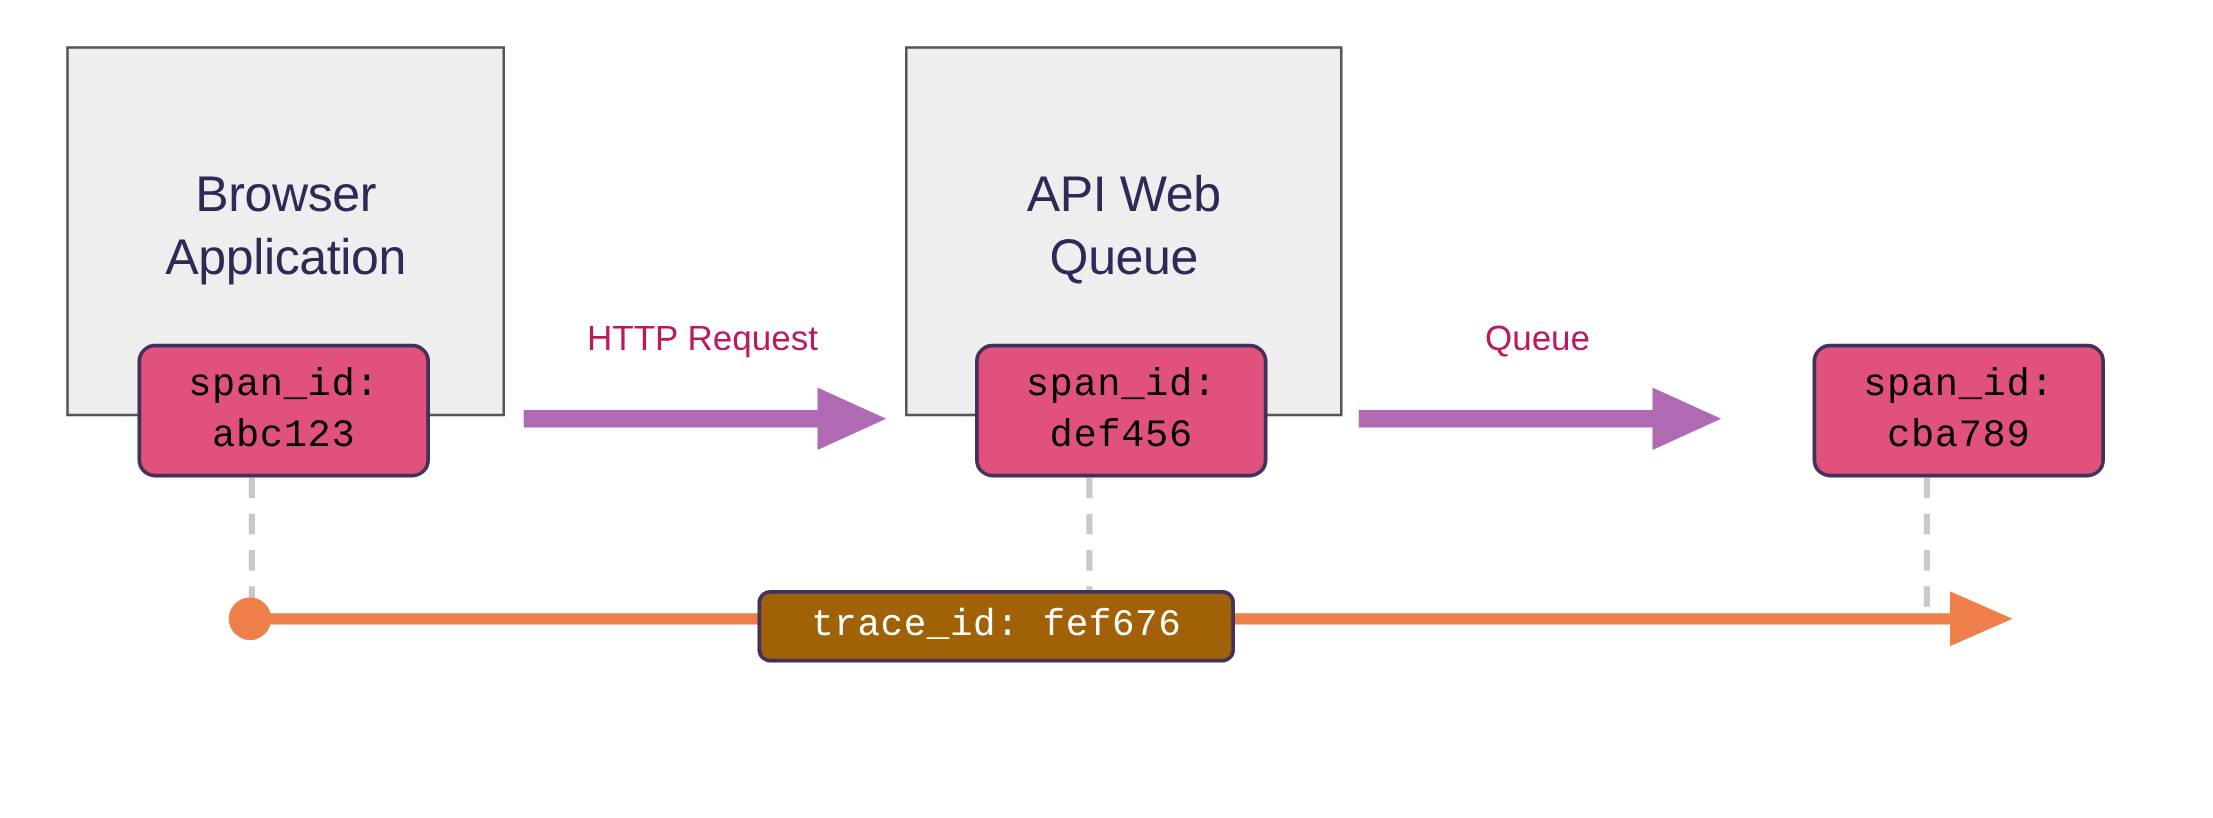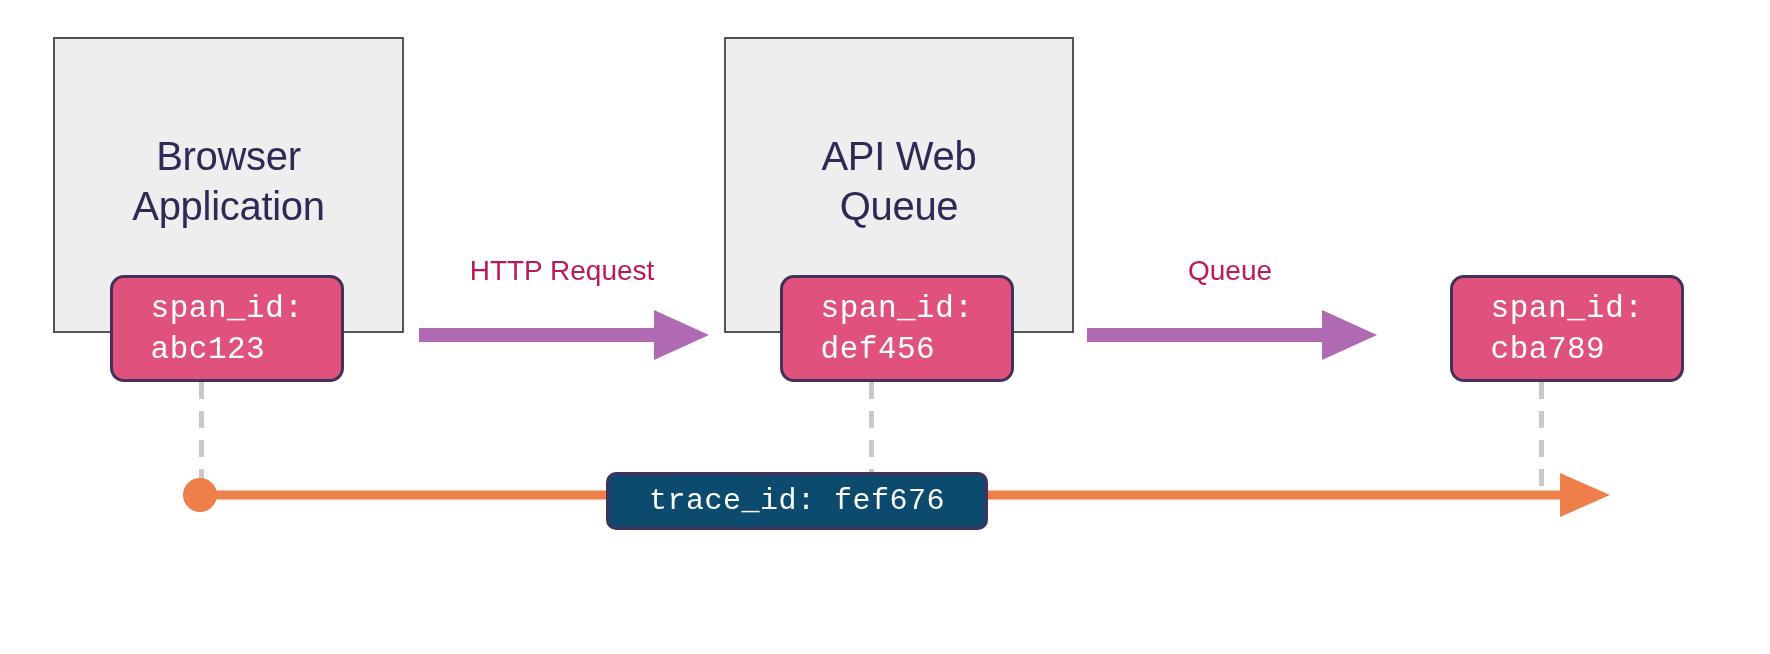--- a/index.html
+++ b/index.html
@@ -57,22 +57,22 @@
     border-radius: 14px;
     display: flex;
     align-items: center;
     justify-content: center;
     z-index: 5;
   }
   .span-pill-text {
     font-family: "Liberation Mono", monospace;
     font-size: 31px;
     line-height: 41px;
-    color: #ffffff;
-    text-align: left;
+    color: #000000;
+    text-align: center;
     white-space: pre-line;
     letter-spacing: 0.5px;
   }
   #pill-browser { left: 98px;   width: 234px; }
   #pill-api     { left: 768px;  width: 234px; }
   #pill-worker  { left: 1438px; width: 234px; }
 
   
   .flow-arrow { position: absolute; z-index: 3; }
   .flow-label {
@@ -113,21 +113,21 @@
   }
 
   
   #trace-pill {
     position: absolute;
     left: 594px;
     top: 472px;
     width: 382px;
     height: 58px;
     box-sizing: border-box;
-    background: #0c4a6e;
+    background: #a16207;
     border: 3px solid #44305c;
     border-radius: 10px;
     display: flex;
     align-items: center;
     justify-content: center;
     z-index: 6;
   }
   #trace-pill-text {
     font-family: "Liberation Mono", monospace;
     font-size: 30px;

